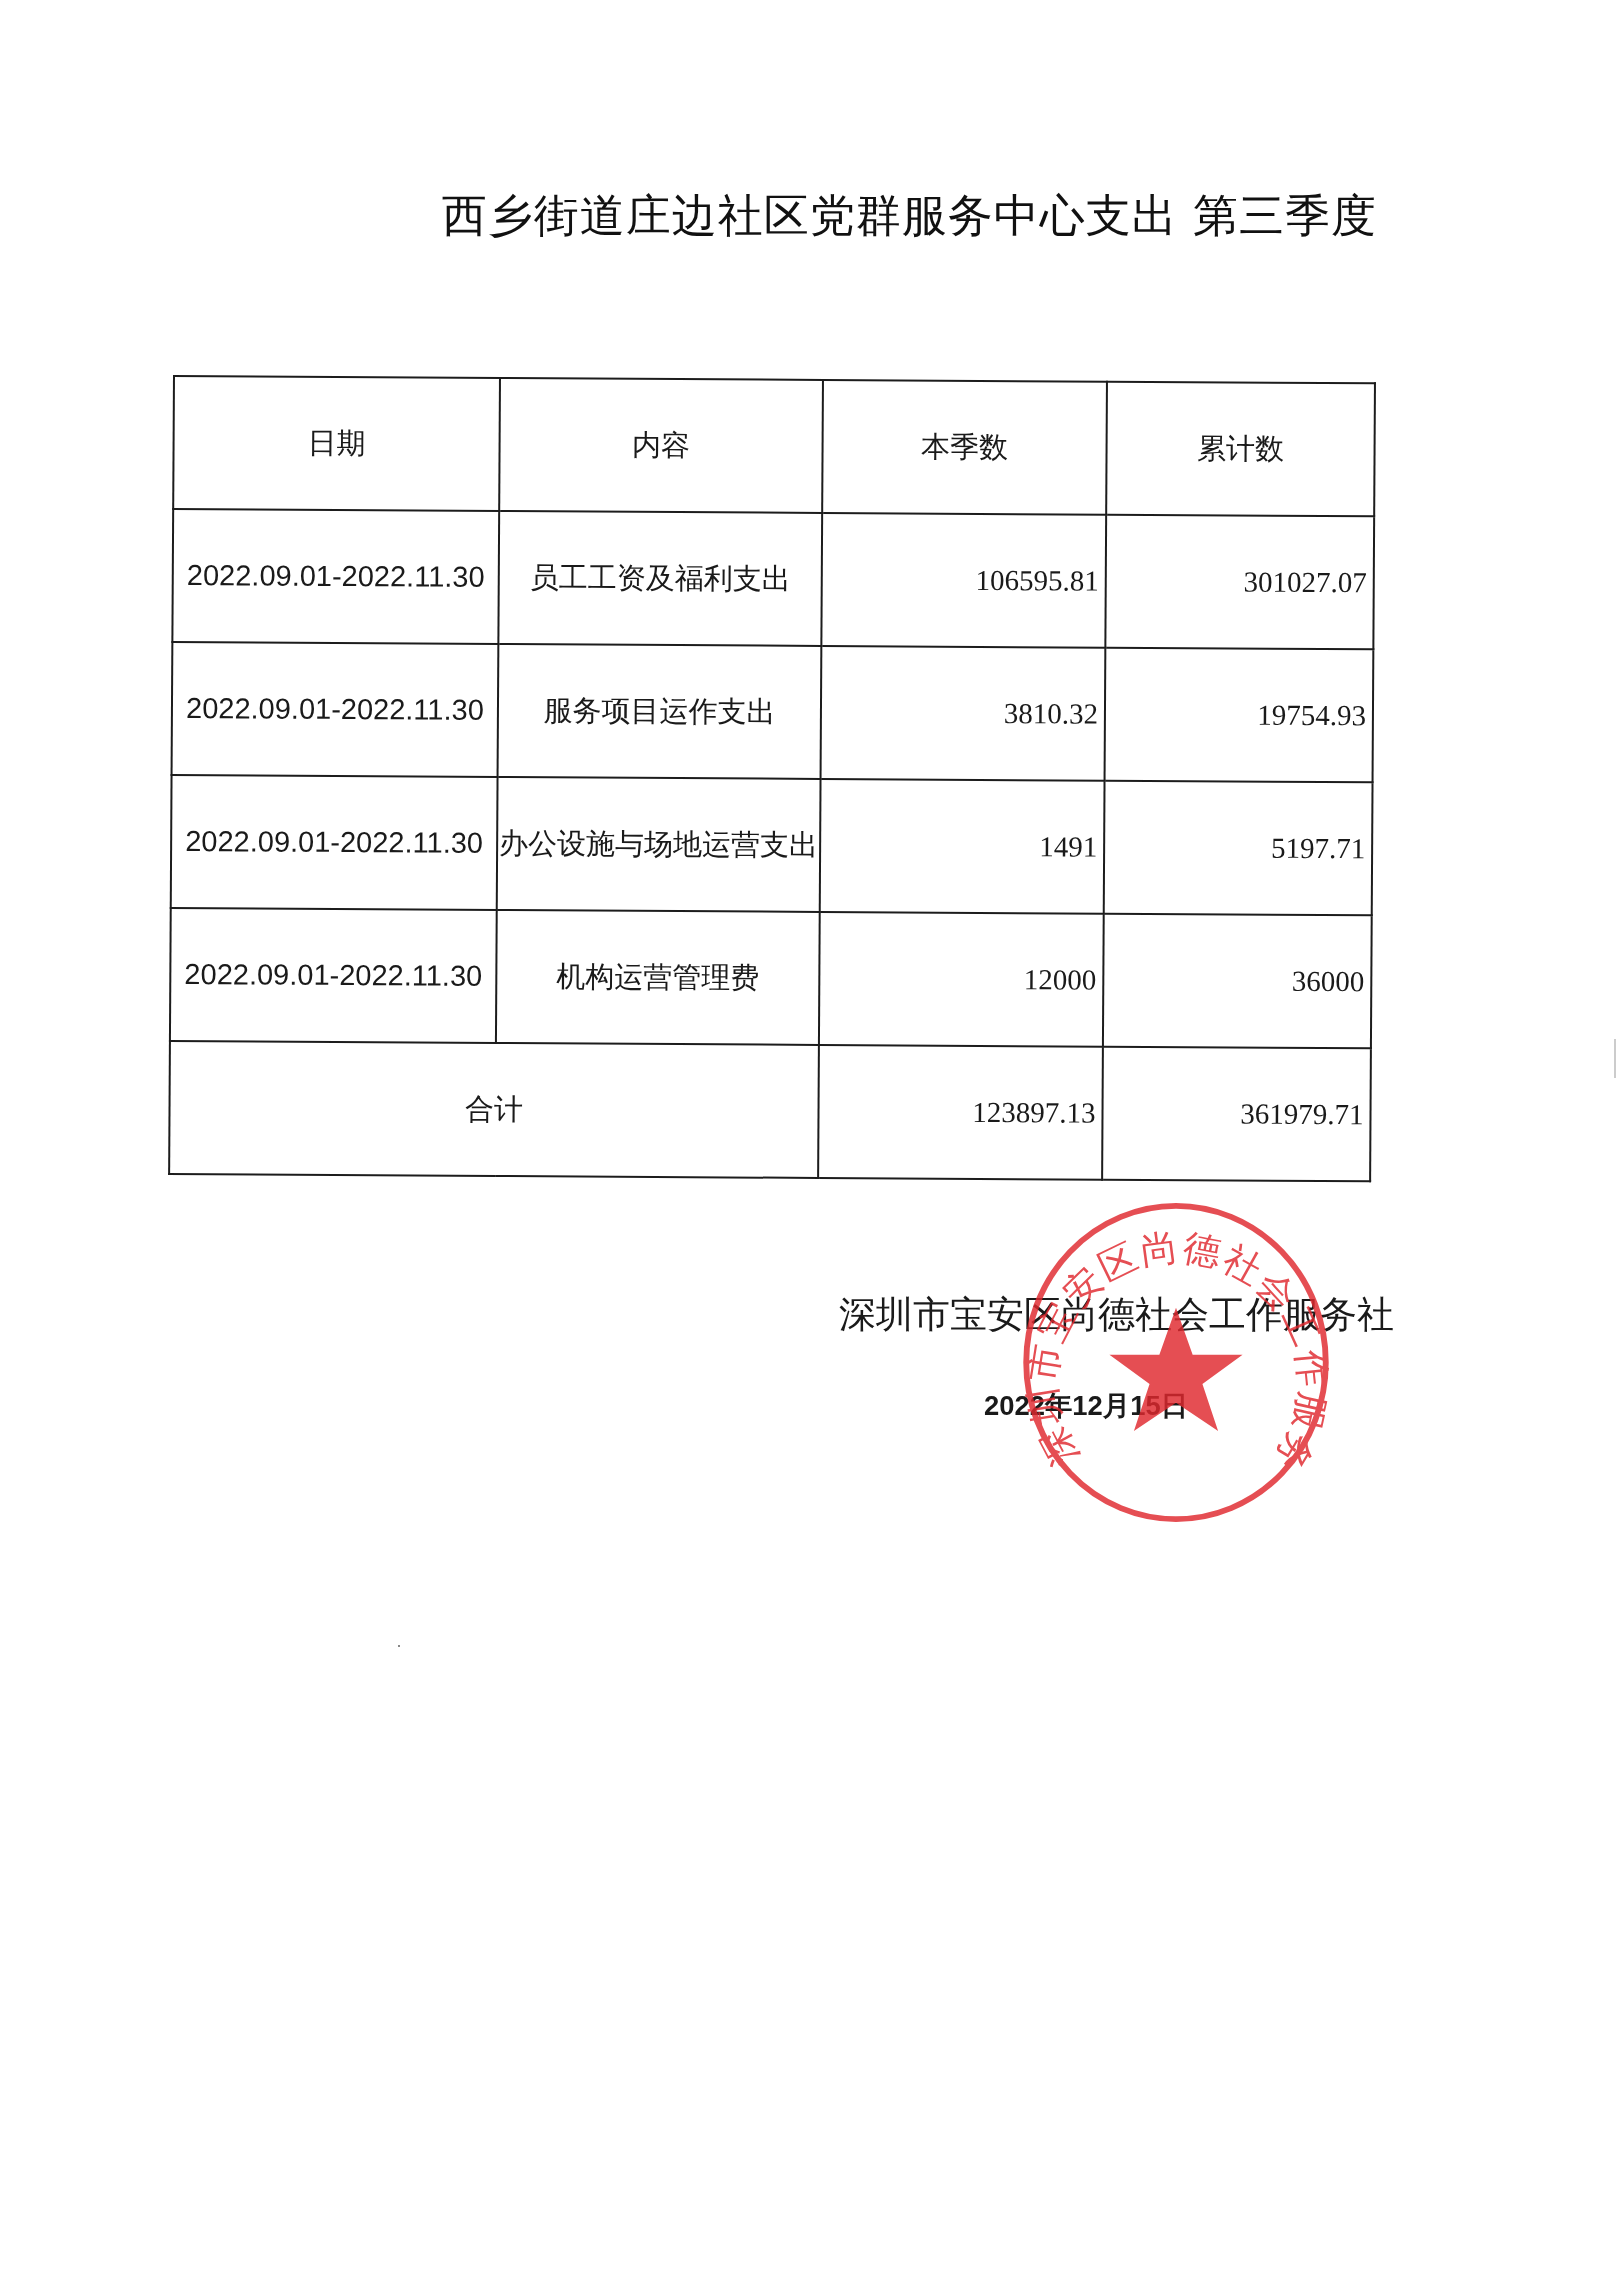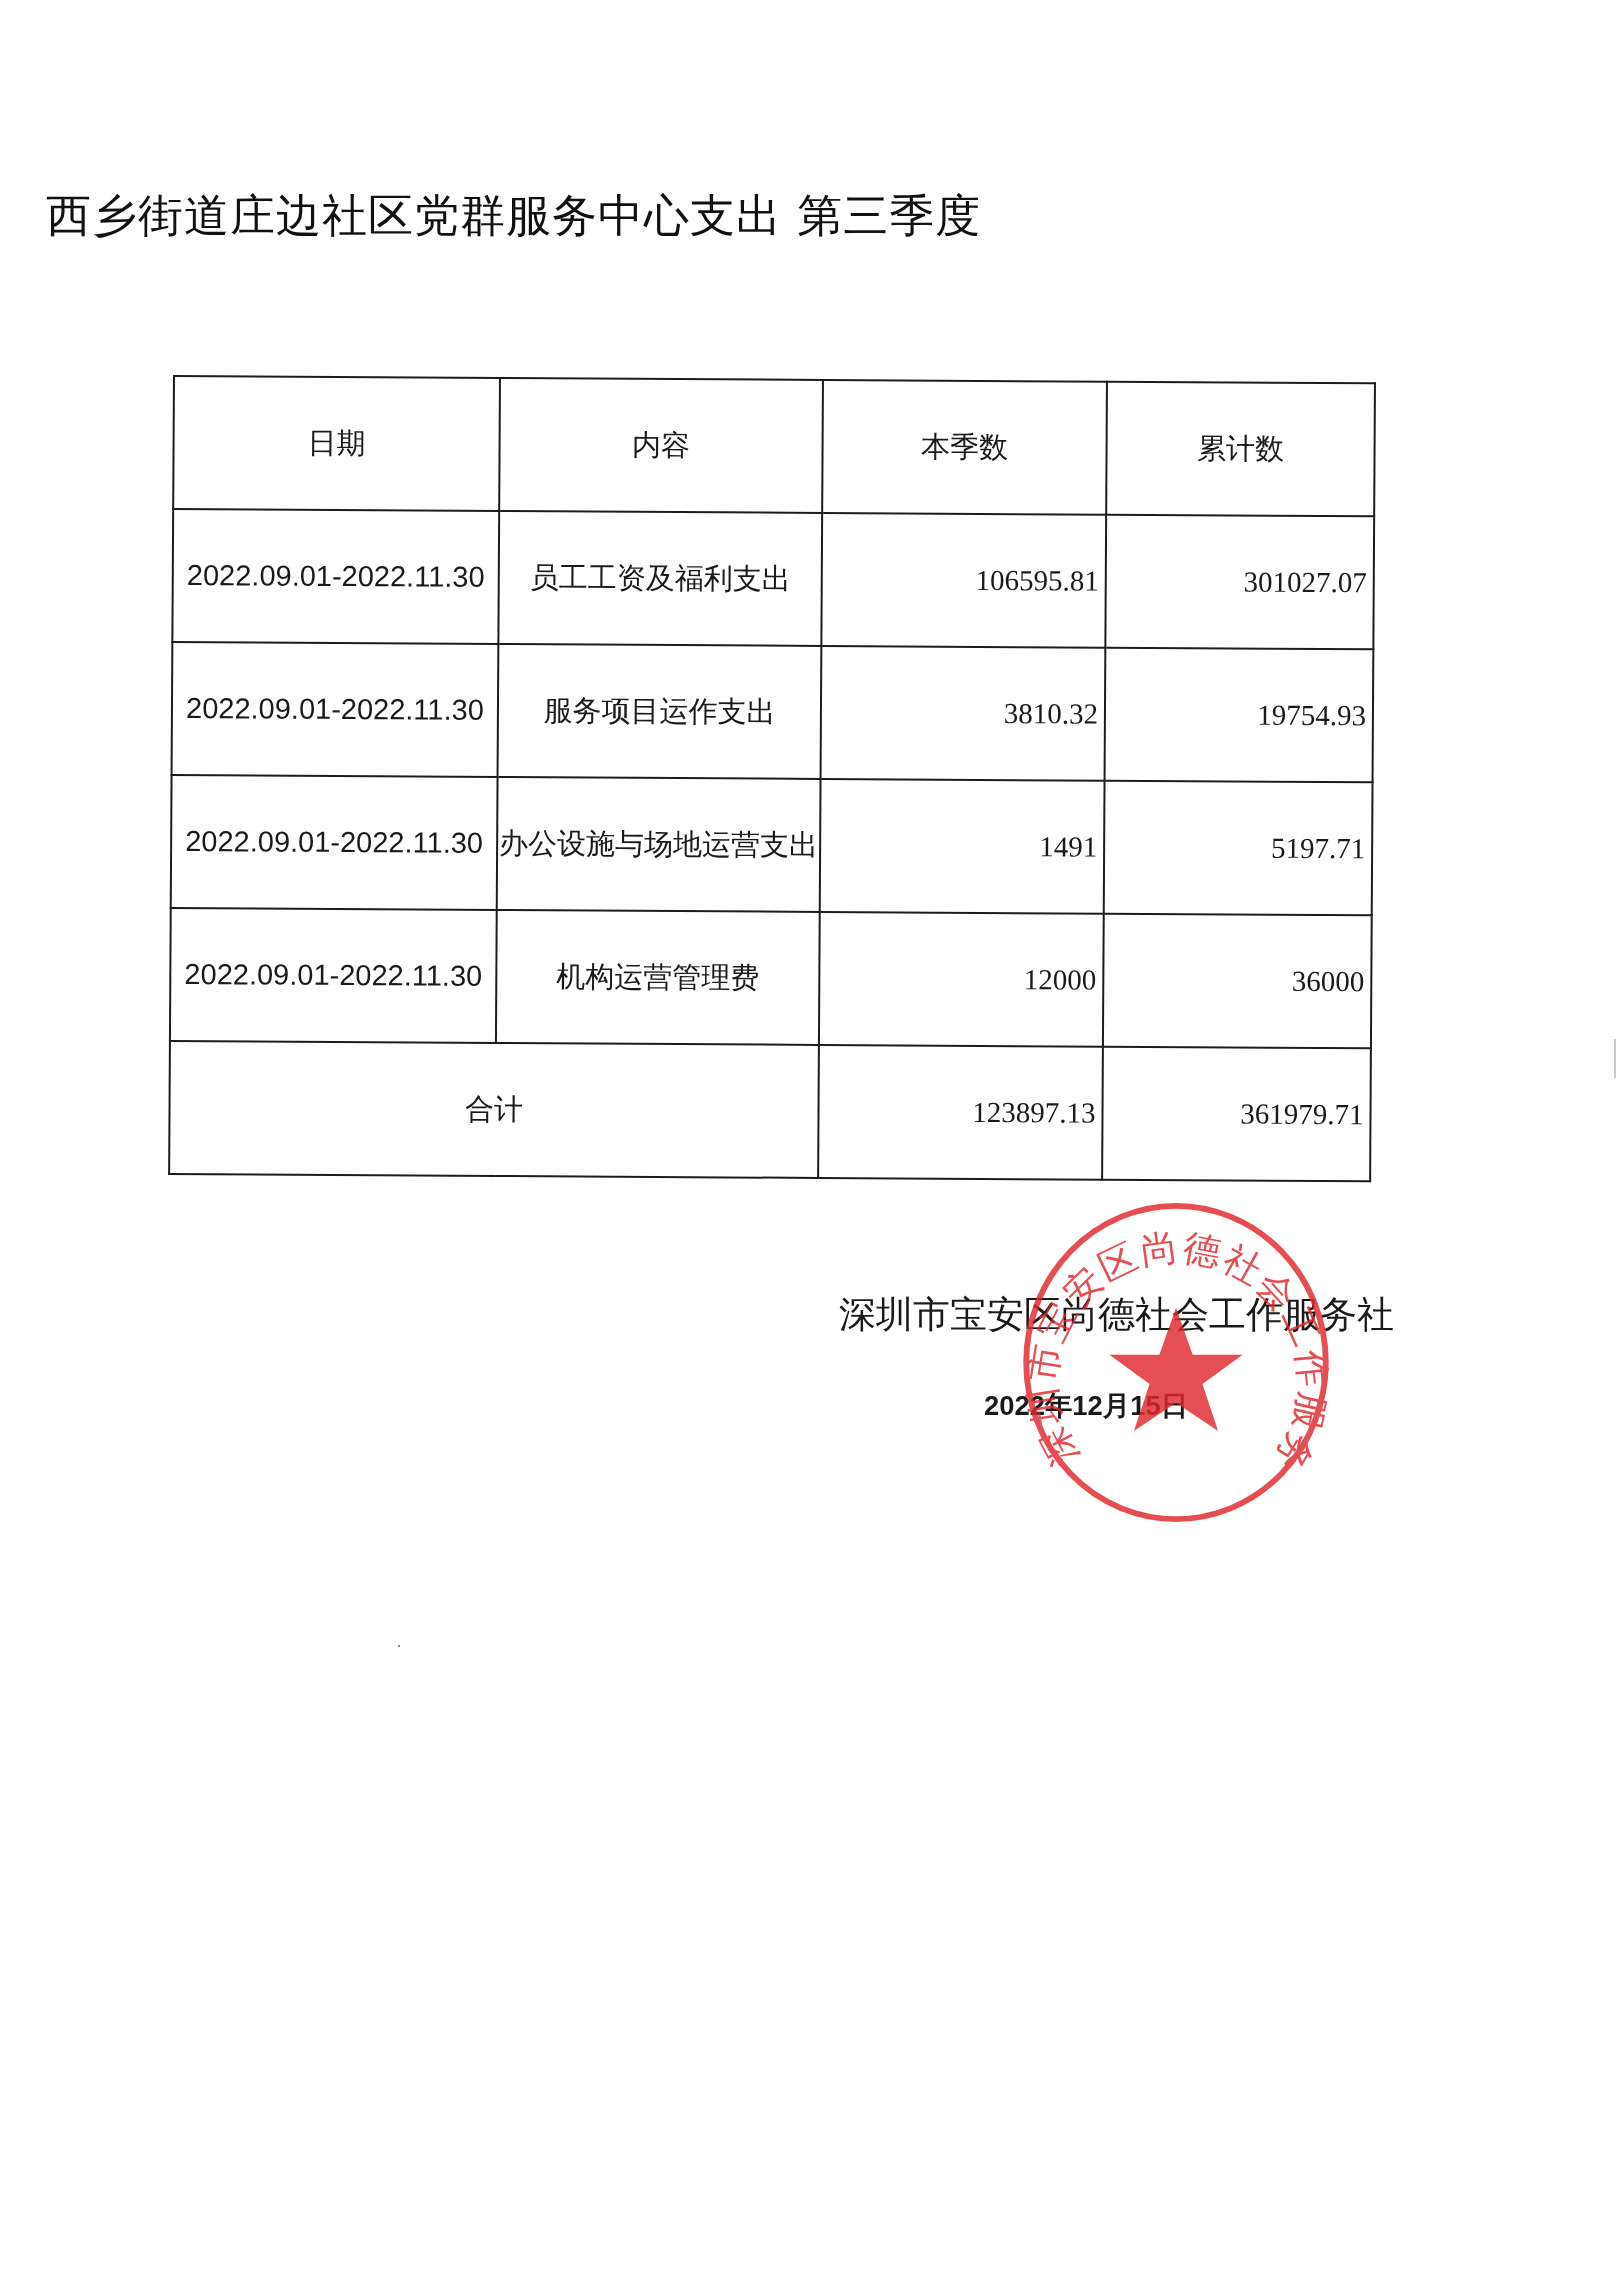--- a/index.html
+++ b/index.html
@@ -1,19 +1,19 @@
 <!DOCTYPE html>
 <html><head>
 <meta charset="utf-8">
 <style>
   html, body { margin:0; padding:0; background:#ffffff; }
   body { width:1621px; height:2293px; position:relative; overflow:hidden;
          font-family:"DejaVu Serif", "Liberation Serif", serif; color:#1a1a1a; }
-  .title { position:absolute; left:0; width:1377px; top:186px; text-align:left;
-           font-size:45px; letter-spacing:1px; color:#111;padding-left:46px; }
+  .title { position:absolute; left:0; width:1377px; top:186px; text-align:right;
+           font-size:45px; letter-spacing:1px; color:#111; }
   .tbl { position:absolute; left:173px; top:375px; width:1202px; border-collapse:collapse; table-layout:fixed;
          transform:rotate(0.35deg); transform-origin:left top; }
   .tbl td { border:2.5px solid #1c1c1c; padding:0; height:131px; font-size:29px; }
   .tbl .hdr td { height:131px; text-align:center; font-size:29px; }
   .c-date { text-align:center; font-family:"Liberation Sans", sans-serif; font-size:28px; }
   .c-desc { text-align:center; }
   .c-num { text-align:right; padding-right:5.9px !important; font-family:"Liberation Serif", serif; font-size:31px; }
   .signer { position:absolute; left:839px; top:1290px; font-size:37px; color:#1a1a1a; z-index:1; }
   .date { position:absolute; left:984px; top:1388px; font-size:27.4px; font-weight:bold;
           font-family:"Liberation Sans", sans-serif; color:#1a1a1a; z-index:1;text-align:right; }

